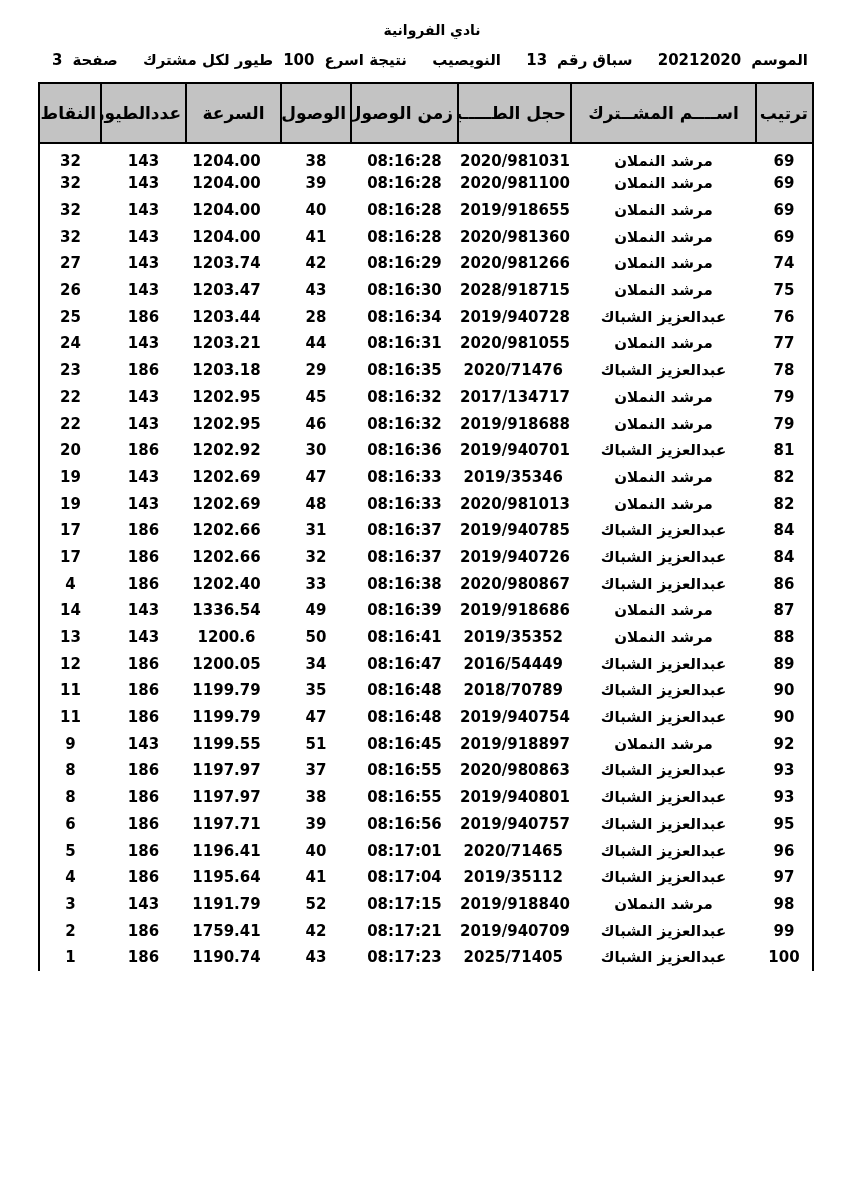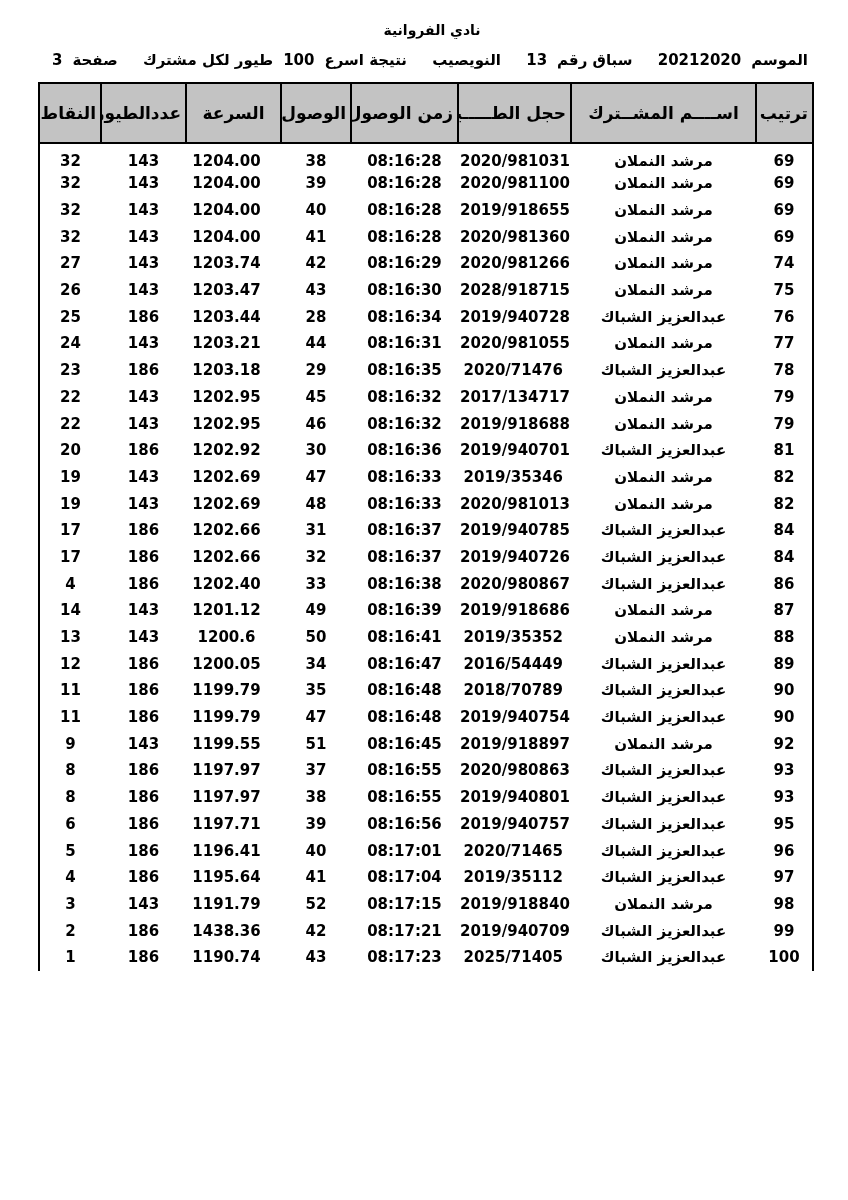--- a/index.html
+++ b/index.html
@@ -275,21 +275,21 @@
     <td class="num c-speed">1202.40</td>
     <td class="num c-birds">186</td>
     <td class="num c-points">4</td>
   </tr>
           <tr>
     <td class="num c-rank">87</td>
     <td class="c-name">مرشد النملان</td>
     <td class="num c-ring">2019/918686</td>
     <td class="num c-arrival">08:16:39</td>
     <td class="num c-distance">49</td>
-    <td class="num c-speed">1201.12</td>
+    <td class="num c-speed">1336.54</td>
     <td class="num c-birds">143</td>
     <td class="num c-points">14</td>
   </tr>
           <tr>
     <td class="num c-rank">88</td>
     <td class="c-name">مرشد النملان</td>
     <td class="num c-ring">2019/35352</td>
     <td class="num c-arrival">08:16:41</td>
     <td class="num c-distance">50</td>
     <td class="num c-speed">1200.6</td>
@@ -395,21 +395,21 @@
     <td class="num c-speed">1191.79</td>
     <td class="num c-birds">143</td>
     <td class="num c-points">3</td>
   </tr>
           <tr>
     <td class="num c-rank">99</td>
     <td class="c-name">عبدالعزيز الشباك</td>
     <td class="num c-ring">2019/940709</td>
     <td class="num c-arrival">08:17:21</td>
     <td class="num c-distance">42</td>
-    <td class="num c-speed">1438.36</td>
+    <td class="num c-speed">1759.41</td>
     <td class="num c-birds">186</td>
     <td class="num c-points">2</td>
   </tr>
           <tr>
     <td class="num c-rank">100</td>
     <td class="c-name">عبدالعزيز الشباك</td>
     <td class="num c-ring">2025/71405</td>
     <td class="num c-arrival">08:17:23</td>
     <td class="num c-distance">43</td>
     <td class="num c-speed">1190.74</td>

